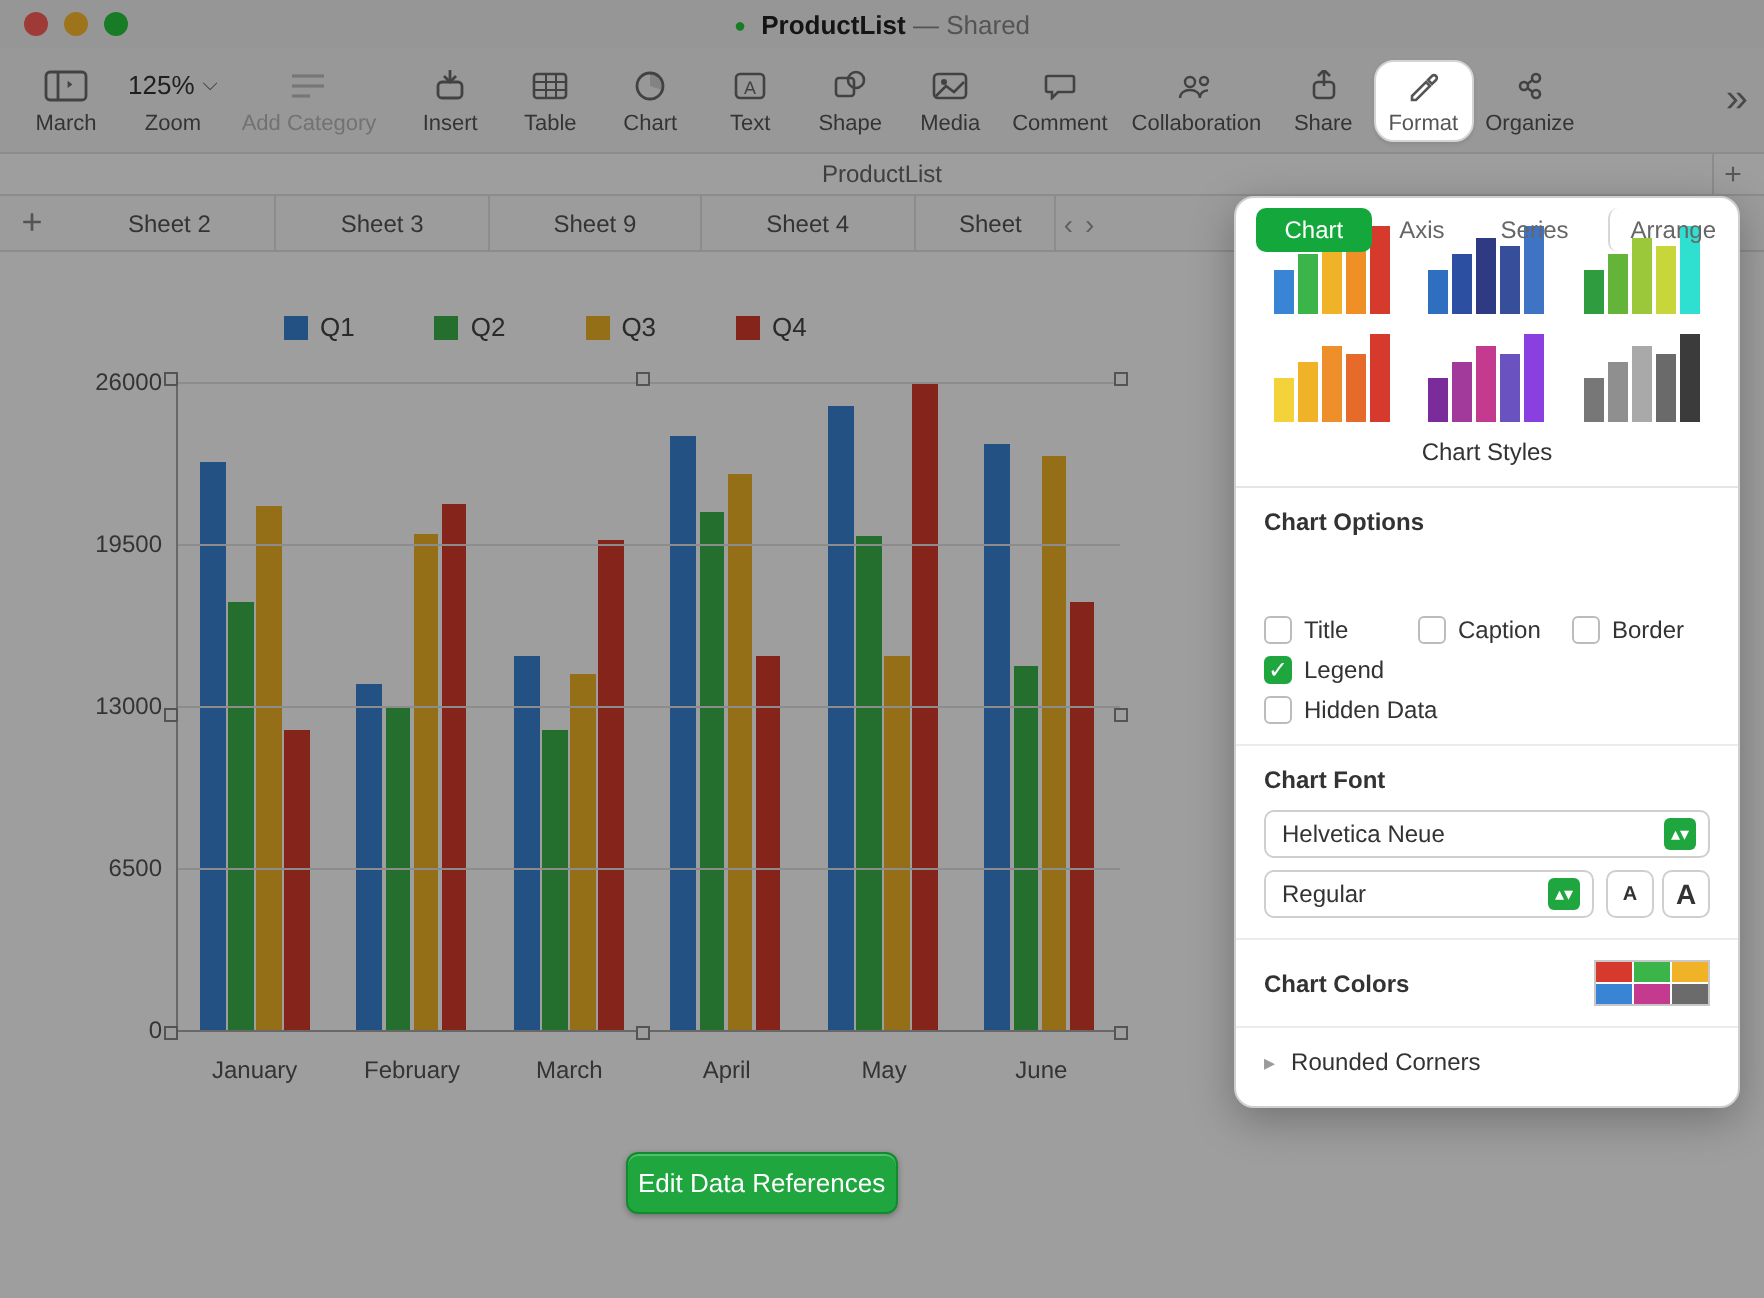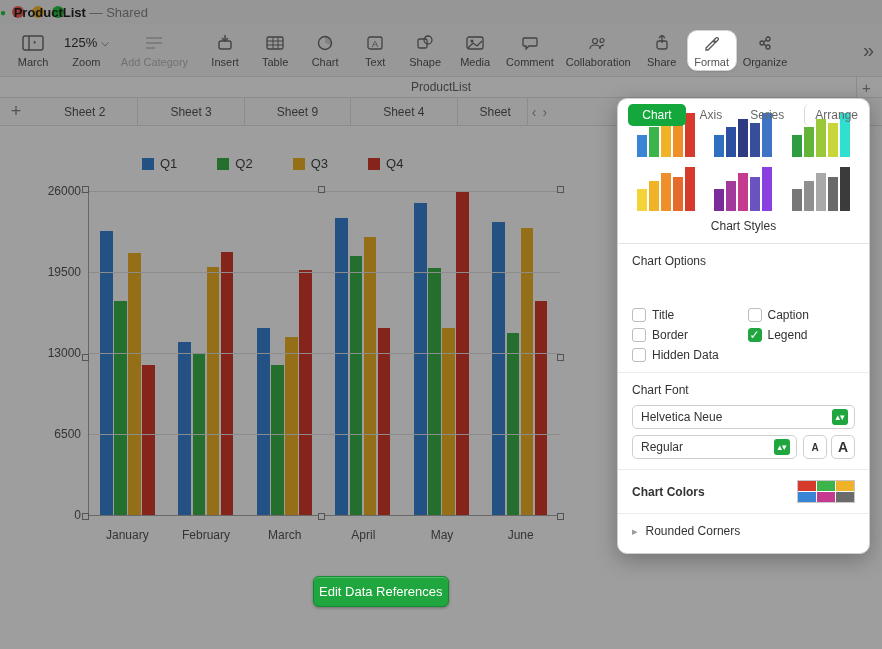--- a/index.html
+++ b/index.html
@@ -32,21 +32,21 @@
     background: #f3f3f3;
     border-bottom: none;
     position: relative;
   }
   .traffic { display: flex; gap: 8px; padding-left: 12px; }
   .traffic span { width: 12px; height: 12px; border-radius: 50%; display:inline-block; }
   .tl-close { background:#ff5f57; }
   .tl-min { background:#febc2e; }
   .tl-max { background:#28c840; }
   .title-center {
-    position: absolute; left: 0; right: 0; 
+    position: absolute; left: 0; right: 0; text-align: center;
     font-size: 13px; color: #6b6b6b; pointer-events: none;
   }
   .title-center .dot { color:#28c840; font-size: 10px; margin-right:4px; position:relative; top:-1px;}
   .title-center .doc { color:#222; font-weight:600; }
   .title-center .shared { color:#888; }
 
   
   .toolbar {
     height: 52px;
     display:flex;
@@ -150,22 +150,22 @@
     padding:14px 14px 8px 14px;
     display:grid;
     grid-template-columns:repeat(3,1fr);
     gap:10px 10px;
   }
   .style-thumb { height:44px; display:flex; align-items:flex-end; justify-content:center; gap:2px; }
   .style-thumb span { width:10px; }
   .styles-label { text-align:center; font-size:12px; color:#333; padding:0 0 10px 0; border-bottom:1px solid #e5e5e5; }
 
   .section { padding:10px 14px; border-bottom:1px solid #ececec; }
-  .section h4 { margin:0 0 8px 0; font-size:12px; font-weight:400; color:#333;}
-  .opt-row { display:grid; grid-template-columns:1fr 1fr; row-gap:6px; column-gap:8px;margin-top:40px;}
+  .section h4 { margin:0 0 8px 0; font-size:12px; font-weight:700; color:#333;}
+  .opt-row { display:grid; grid-template-columns:1fr 1fr 1fr; row-gap:6px; column-gap:8px;margin-top:40px;}
   .chk { display:flex; align-items:center; gap:6px; font-size:12px; color:#333;}
   .chk .box { width:14px; height:14px; border:1px solid #bcbcbc; border-radius:3px; display:inline-flex; align-items:center; justify-content:center; background:#fff;}
   .chk .box.checked { background:#1fa63f; border-color:#1fa63f; color:#fff; }
 
   .select {
     display:flex; align-items:center; justify-content:space-between;
     border:1px solid #cfcfcf; border-radius:5px; padding:3px 6px 3px 8px;
     font-size:12px; background:#fff;text-align:right;
   }
   .select .dd { width:16px; height:16px; background:#1fa63f; border-radius:3px; display:flex; align-items:center; justify-content:center; color:#fff; font-size:9px;}

